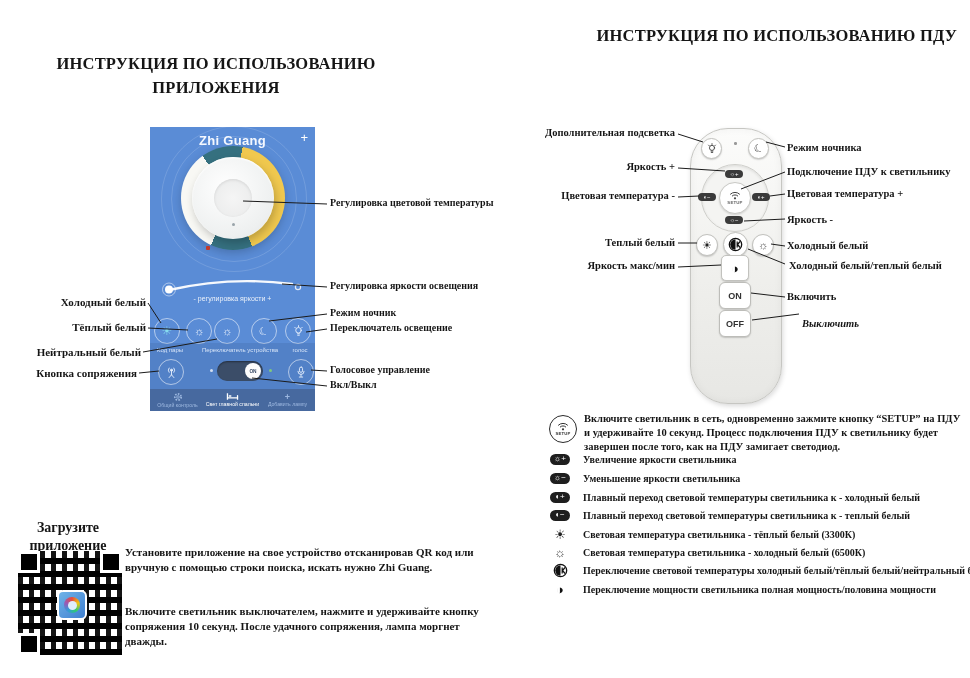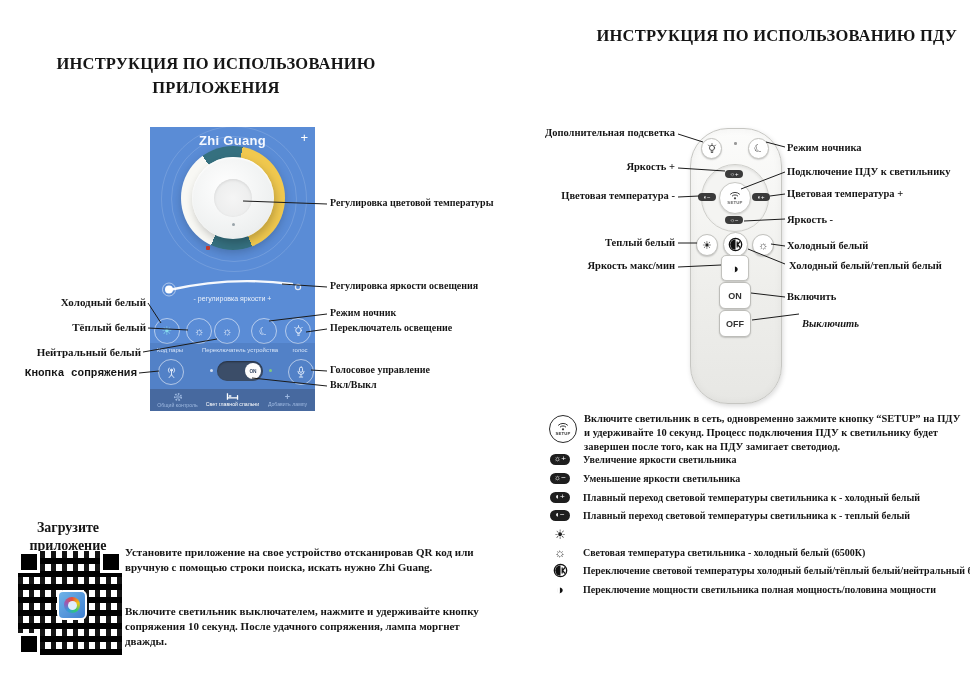--- a/index.html
+++ b/index.html
@@ -200,21 +200,21 @@
       <div class="nav-item">
         <span class="nav-plus">+</span>
         <span class="lab">Добавить лампу</span>
       </div>
     </div>
   </div>
 
   <div class="co r left-co" style="left:25px;top:296px;width:121px;">Холодный белый</div>
   <div class="co r left-co" style="left:25px;top:321px;width:121px;">Тёплый белый</div>
   <div class="co r left-co" style="left:20px;top:346px;width:121px;">Нейтральный белый</div>
-  <div class="co r left-co" style="left:16px;top:367px;width:121px;font-family:Liberation Mono, monospace;">Кнопка сопряжения</div>
+  <div class="co r left-co" style="left:16px;top:367px;width:121px;">Кнопка сопряжения</div>
 
   <div class="co app-co" style="left:330px;top:197px;">Регулировка цветовой температуры</div>
   <div class="co app-co" style="left:330px;top:280px;">Регулировка яркости освещения</div>
   <div class="co app-co" style="left:330px;top:307px;">Режим ночник</div>
   <div class="co app-co" style="left:330px;top:322px;">Переключатель освещение</div>
   <div class="co app-co" style="left:330px;top:364px;">Голосовое управление</div>
   <div class="co app-co" style="left:330px;top:379px;">Вкл/Выкл</div>
 
   <div class="qr-caption" style="white-space:pre-line;">Загрузите приложение
 отсканировав QR код</div>
@@ -326,20 +326,21 @@
   <div class="lg-item" style="top:508px;">
     <span class="lg-icon-cell">
         <span class="lpill">◐−</span>
       </span>
     <span class="lg-text">Плавный переход световой температуры светильника к - теплый белый</span>
     </div>
   <div class="lg-item" style="top:527px;">
     <span class="lg-icon-cell">
         <span class="sun-warm">☀</span>
       </span>
+    <span class="lg-text">Световая температура светильника - тёплый белый (3300К)</span>
     </div>
   <div class="lg-item" style="top:545px;">
     <span class="lg-icon-cell">
         <span class="sun-cold">☼</span>
       </span>
     <span class="lg-text">Световая температура светильника - холодный белый (6500К)</span>
     </div>
   <div class="lg-item" style="top:563px;">
     <span class="lg-icon-cell">
       <svg viewBox="0 0 16 16" width="15" height="15">

